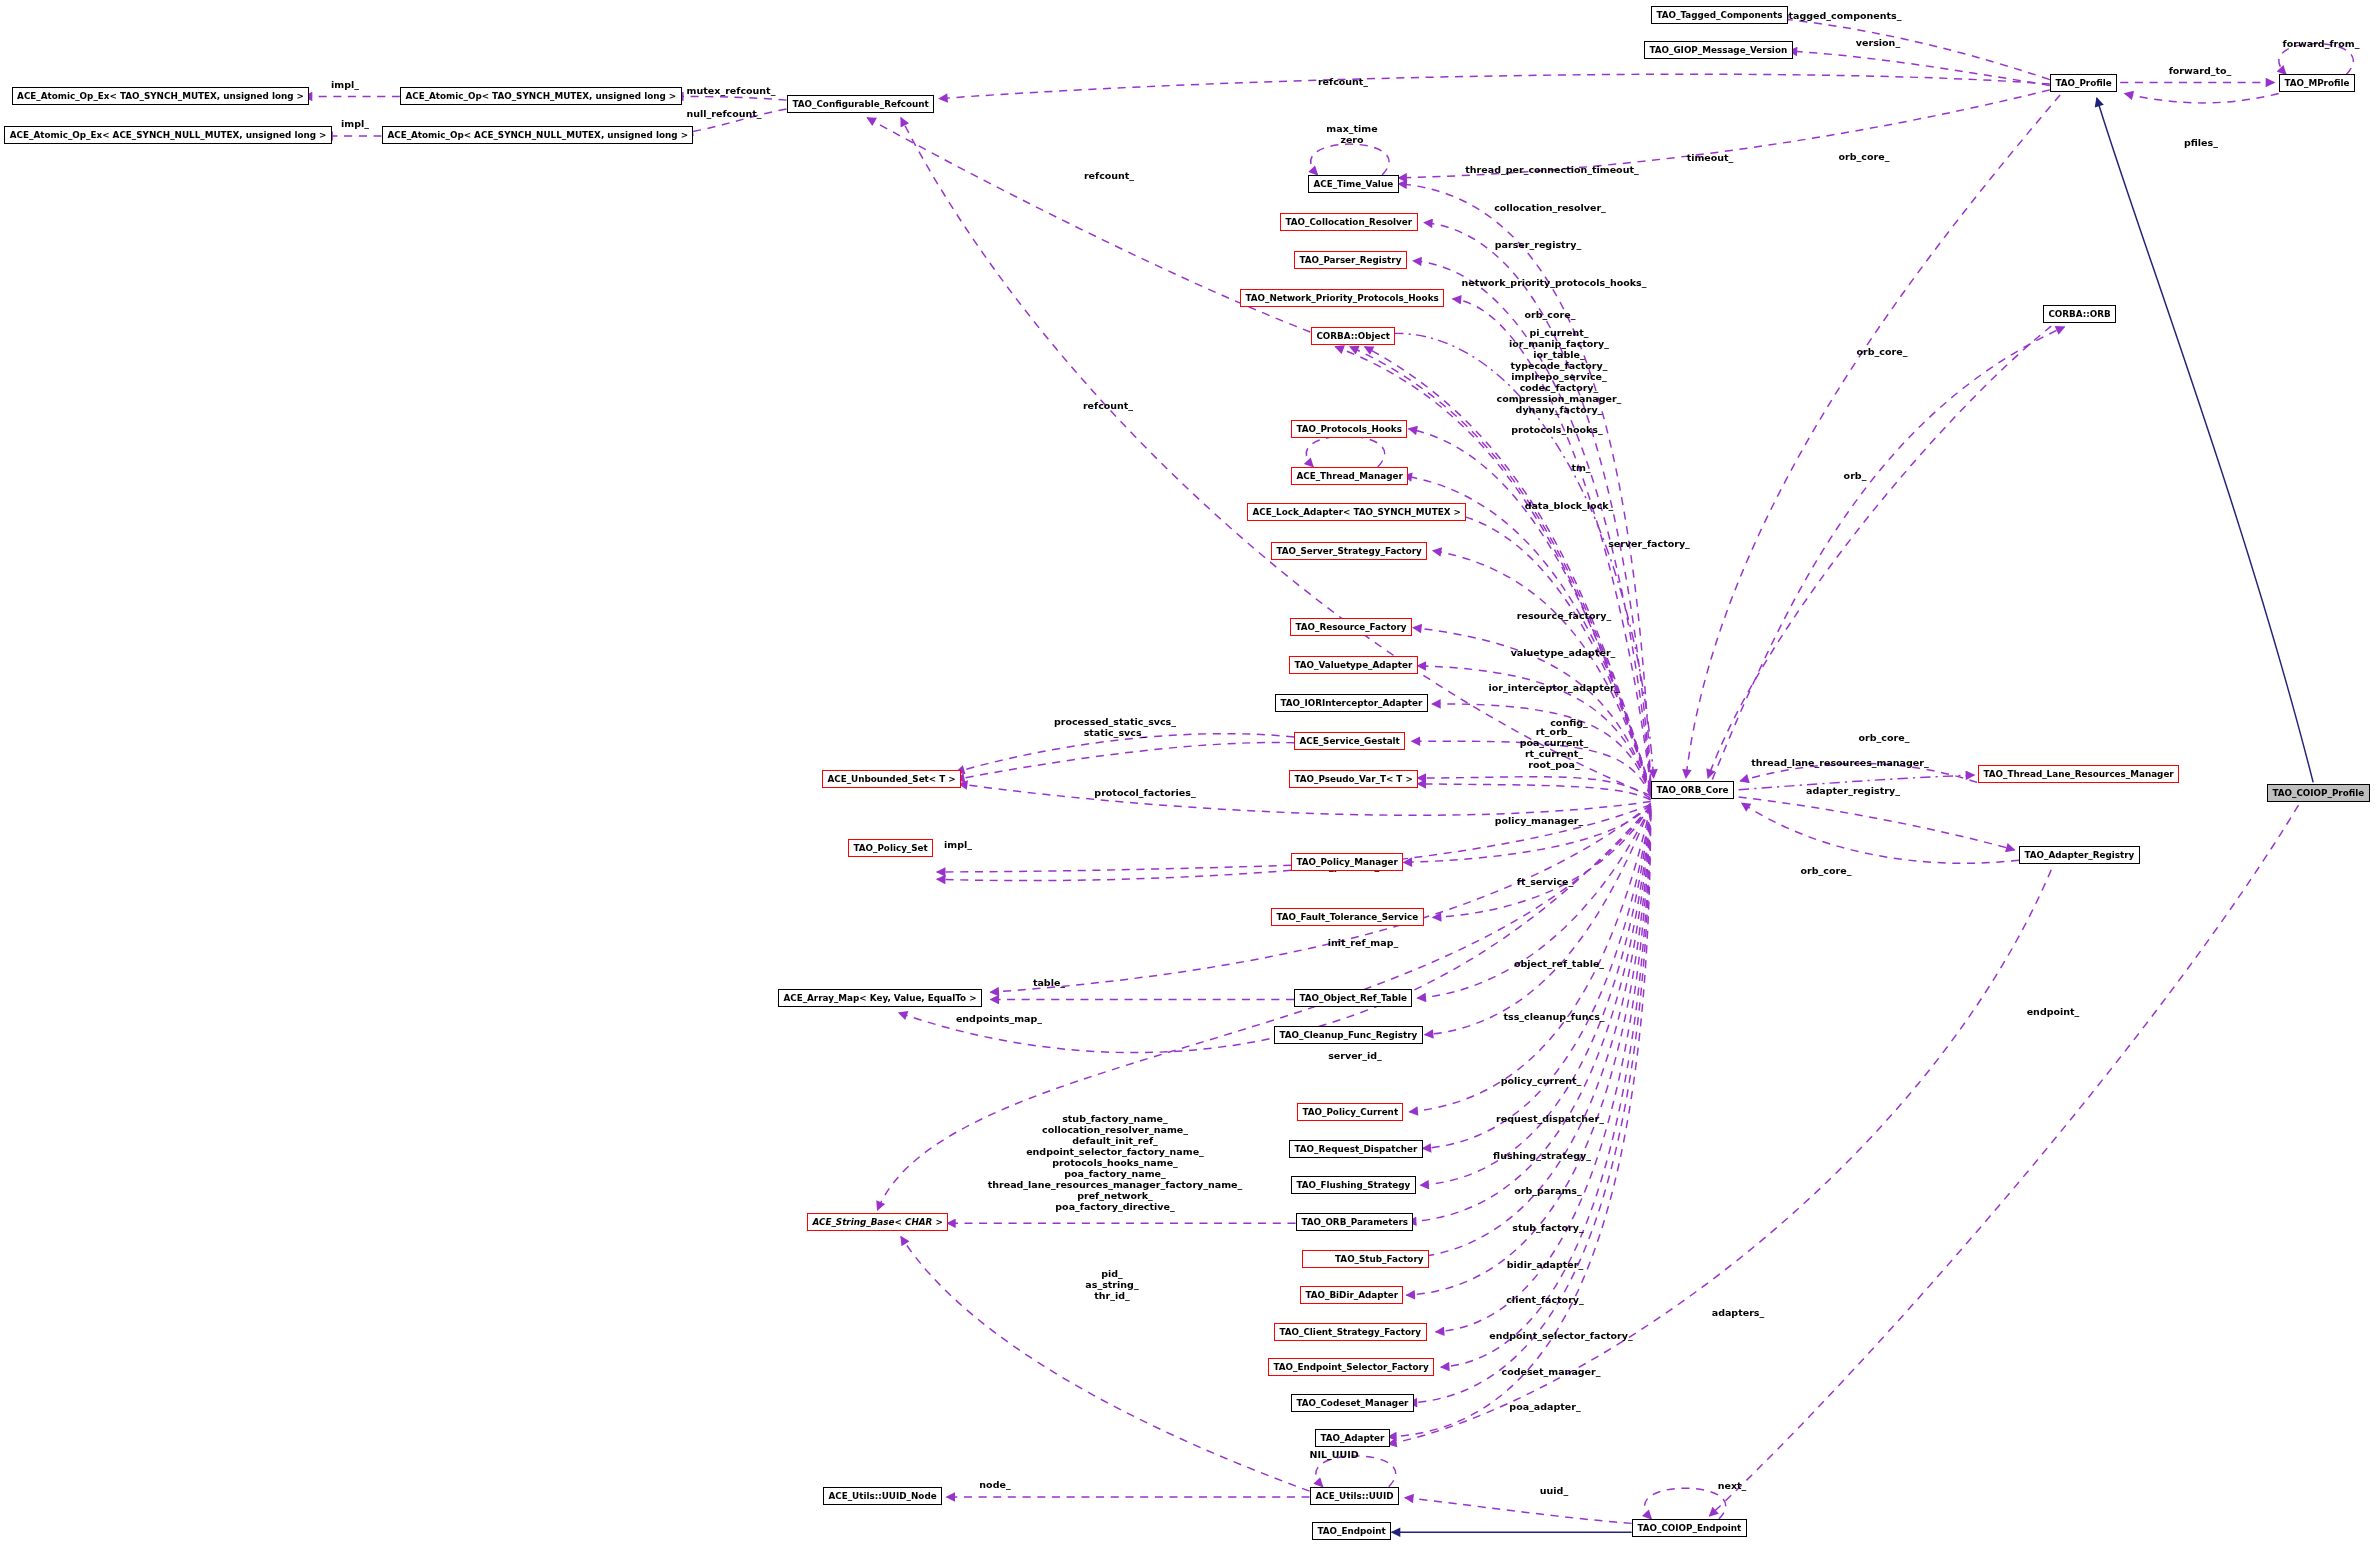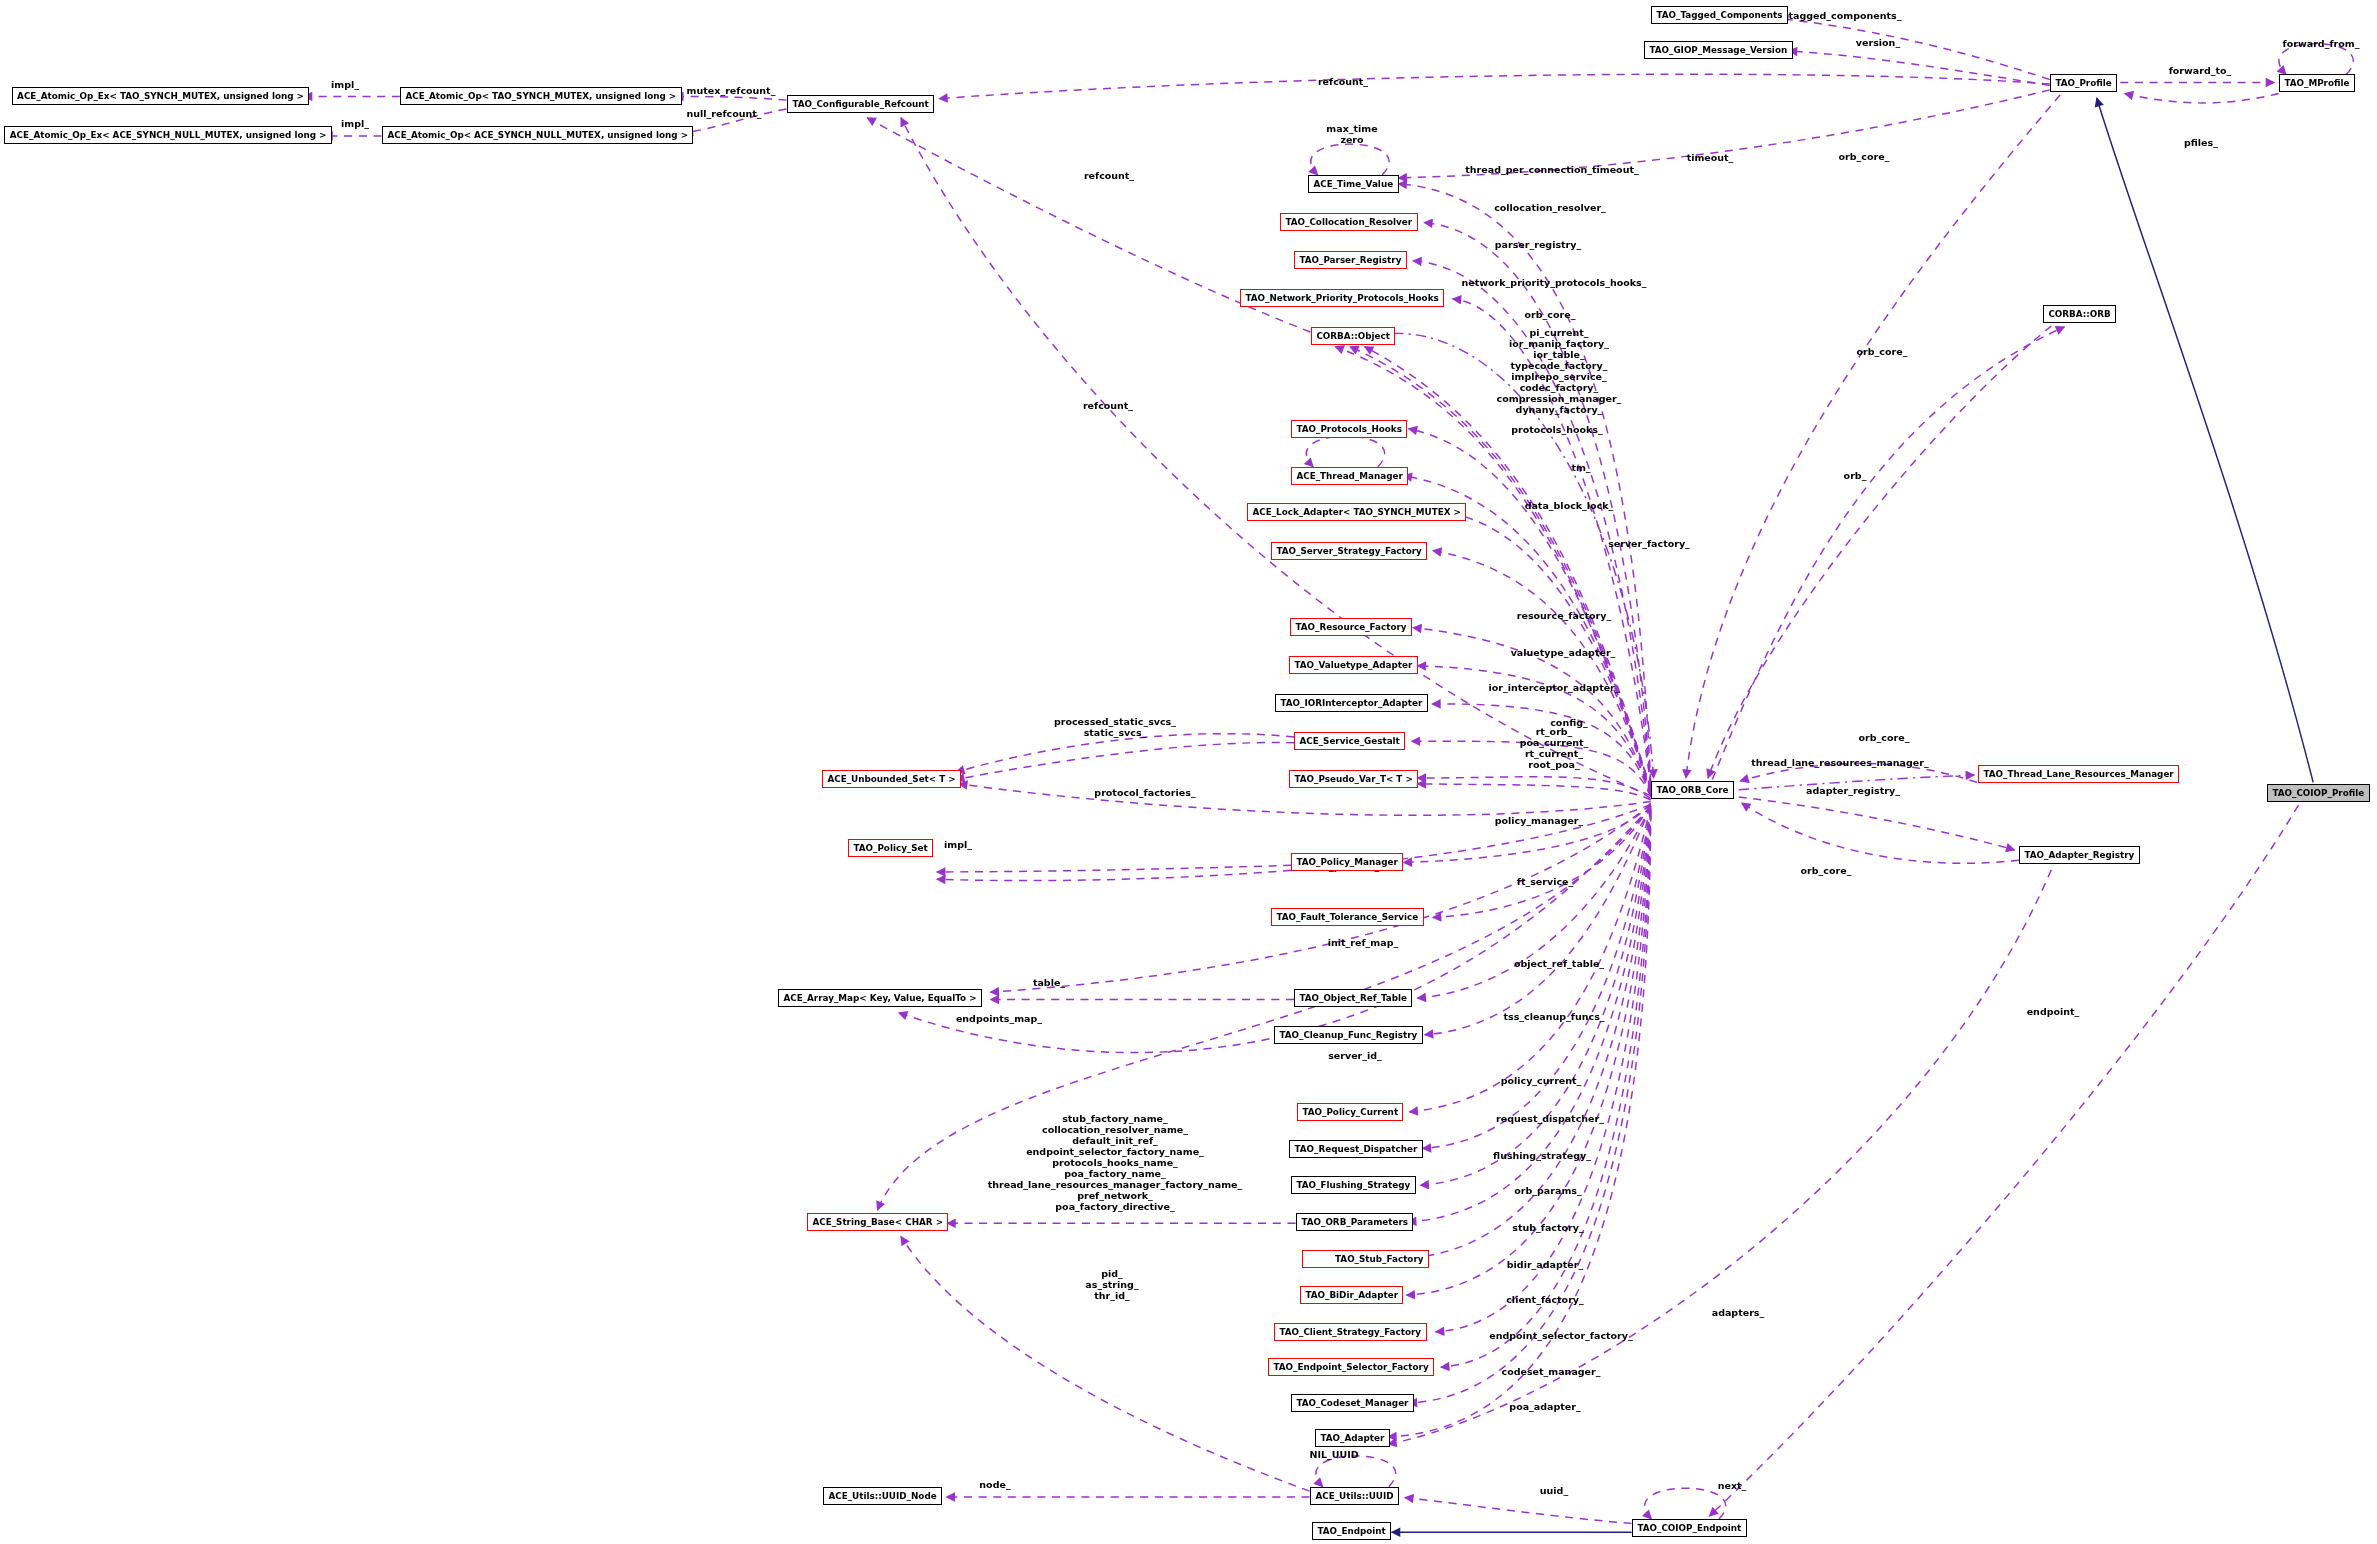--- a/index.html
+++ b/index.html
@@ -223,21 +223,21 @@
     <div class="node red" style="left: 848px; top: 828px; margin-top: 11px;">TAO_Policy_Set</div>
     <div class="node red" style="left: 1291px; top: 853px;">TAO_Policy_Manager</div>
     <div class="node red" style="left: 1271px; top: 908px;">TAO_Fault_Tolerance_Service</div>
     <div class="node black" style="left: 778px; top: 989px;">ACE_Array_Map&lt; Key, Value, EqualTo &gt;</div>
     <div class="node black" style="left: 1294px; top: 989px;">TAO_Object_Ref_Table</div>
     <div class="node black" style="left: 1274px; top: 1026px;">TAO_Cleanup_Func_Registry</div>
     <div class="node red" style="left: 1297px; top: 1103px;">TAO_Policy_Current</div>
     <div class="node black" style="left: 1289px; top: 1140px;">TAO_Request_Dispatcher</div>
     <div class="node black" style="left: 1291px; top: 1176px;">TAO_Flushing_Strategy</div>
     <div class="node black" style="left: 1296px; top: 1213px;">TAO_ORB_Parameters</div>
-    <div class="node red" style="left: 807px; top: 1213px;">ACE_String_Base&lt; CHAR &gt;</div>
+    <div class="node red" style="left: 807px; top: 1213px; font-style: italic;">ACE_String_Base&lt; CHAR &gt;</div>
     <div class="node red" style="left: 1302px; top: 1250px; padding-left: 32px;">TAO_Stub_Factory</div>
     <div class="node red" style="left: 1300px; top: 1286px;">TAO_BiDir_Adapter</div>
     <div class="node red" style="left: 1274px; top: 1323px;">TAO_Client_Strategy_Factory</div>
     <div class="node red" style="left: 1268px; top: 1358px;">TAO_Endpoint_Selector_Factory</div>
     <div class="node black" style="left: 1291px; top: 1394px;">TAO_Codeset_Manager</div>
     <div class="node black" style="left: 1315px; top: 1429px;">TAO_Adapter</div>
     <div class="node black" style="left: 1310px; top: 1487px;">ACE_Utils::UUID</div>
     <div class="node black" style="left: 823px; top: 1487px;">ACE_Utils::UUID_Node</div>
     <div class="node black" style="left: 1312px; top: 1522px;">TAO_Endpoint</div>
     <div class="node black" style="left: 1651px; top: 5.9px;">TAO_Tagged_Components</div>

